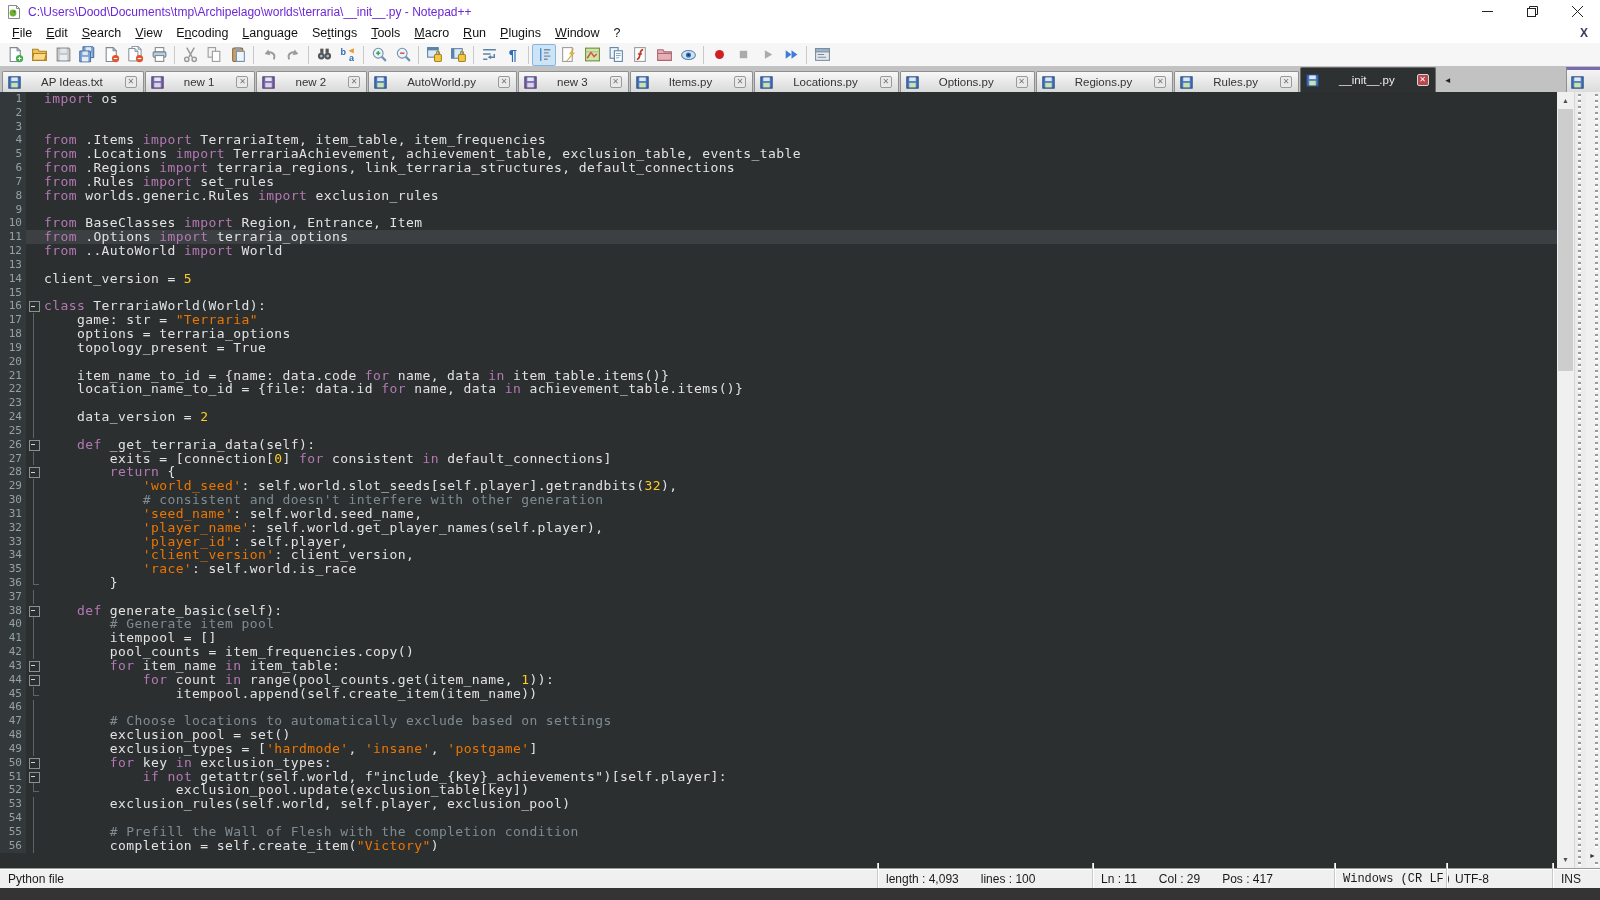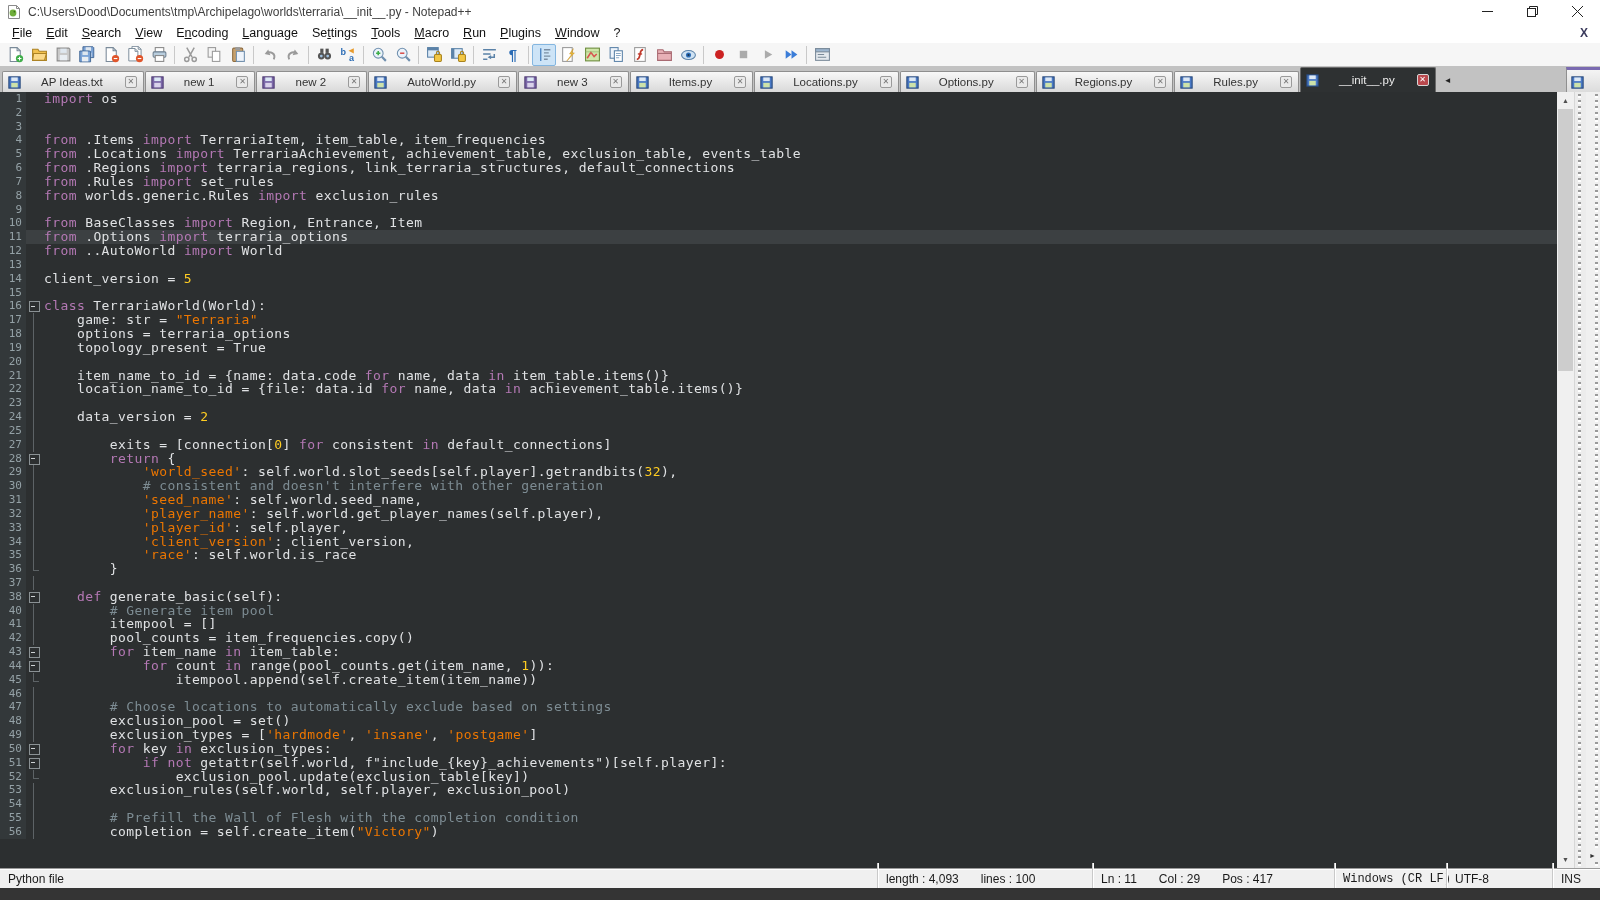--- a/index.html
+++ b/index.html
@@ -3,21 +3,21 @@
 <meta charset="utf-8">
 <style>
   * { margin:0; padding:0; box-sizing:border-box; }
   html,body { width:1600px; height:900px; overflow:hidden; background:#343434;
               font-family:"Liberation Sans", sans-serif; }
   .window { width:1600px; height:900px; display:flex; flex-direction:column; background:#fff; }
 
   
   .titlebar { height:23px; background:#ffffff; display:flex; align-items:center; flex:none; }
   .app-icon { width:16px; height:16px; margin:0 6px 0 6px; flex:none; }
-  .title-text { font-size:12px; color:#404040; flex:1; white-space:nowrap; overflow:hidden; }
+  .title-text { font-size:12px; color:#6d28d9; flex:1; white-space:nowrap; overflow:hidden; }
   .win-btn { width:45px; height:23px; display:flex; align-items:center; justify-content:center; color:#222; flex:none; }
   .win-btn svg { width:11px; height:11px; }
 
   
   .menubar { height:20px; background:#ffffff; display:flex; align-items:center; padding-left:5px; flex:none; }
   .menu-item { font-size:12.5px; color:#111; padding:2px 7px; white-space:pre; }
   .menu-item u { text-decoration:underline; }
   .menubar-close { margin-left:auto; margin-right:12px; font-size:12px; font-weight:bold; color:#3a3a5c; }
 
   
@@ -571,20 +571,21 @@
         <div class="code-line"><span class="lnbox">16</span><span class="fold f-box"></span><span class="code-text"><span class="t-kw">class</span><span class="t-d"> TerrariaWorld(World):</span></span></div>
         <div class="code-line"><span class="lnbox">17</span><span class="fold f-line"></span><span class="code-text"><span class="t-d">    game: str = </span><span class="t-s">"Terraria"</span></span></div>
         <div class="code-line"><span class="lnbox">18</span><span class="fold f-line"></span><span class="code-text"><span class="t-d">    options = terraria_options</span></span></div>
         <div class="code-line"><span class="lnbox">19</span><span class="fold f-line"></span><span class="code-text"><span class="t-d">    topology_present = True</span></span></div>
         <div class="code-line"><span class="lnbox">20</span><span class="fold f-line"></span><span class="code-text"></span></div>
         <div class="code-line"><span class="lnbox">21</span><span class="fold f-line"></span><span class="code-text"><span class="t-d">    item_name_to_id = {name: data.code </span><span class="t-kw">for</span><span class="t-d"> name, data </span><span class="t-kw">in</span><span class="t-d"> item_table.items()}</span></span></div>
         <div class="code-line"><span class="lnbox">22</span><span class="fold f-line"></span><span class="code-text"><span class="t-d">    location_name_to_id = {file: data.id </span><span class="t-kw">for</span><span class="t-d"> name, data </span><span class="t-kw">in</span><span class="t-d"> achievement_table.items()}</span></span></div>
         <div class="code-line"><span class="lnbox">23</span><span class="fold f-line"></span><span class="code-text"></span></div>
         <div class="code-line"><span class="lnbox">24</span><span class="fold f-line"></span><span class="code-text"><span class="t-d">    data_version = </span><span class="t-n">2</span></span></div>
         <div class="code-line"><span class="lnbox">25</span><span class="fold f-line"></span><span class="code-text"></span></div>
+        <div class="code-line"><span class="lnbox">26</span><span class="fold f-box"></span><span class="code-text"><span class="t-d">    </span><span class="t-kw">def</span><span class="t-d"> _get_terraria_data(self):</span></span></div>
         <div class="code-line"><span class="lnbox">27</span><span class="fold f-line"></span><span class="code-text"><span class="t-d">        exits = [connection[</span><span class="t-n">0</span><span class="t-d">] </span><span class="t-kw">for</span><span class="t-d"> consistent </span><span class="t-kw">in</span><span class="t-d"> default_connections]</span></span></div>
         <div class="code-line"><span class="lnbox">28</span><span class="fold f-box"></span><span class="code-text"><span class="t-d">        </span><span class="t-kw">return</span><span class="t-d"> {</span></span></div>
         <div class="code-line"><span class="lnbox">29</span><span class="fold f-line"></span><span class="code-text"><span class="t-d">            </span><span class="t-s">'world_seed'</span><span class="t-d">: self.world.slot_seeds[self.player].getrandbits(</span><span class="t-n">32</span><span class="t-d">),</span></span></div>
         <div class="code-line"><span class="lnbox">30</span><span class="fold f-line"></span><span class="code-text"><span class="t-d">            </span><span class="t-c"># consistent and doesn't interfere with other generation</span></span></div>
         <div class="code-line"><span class="lnbox">31</span><span class="fold f-line"></span><span class="code-text"><span class="t-d">            </span><span class="t-s">'seed_name'</span><span class="t-d">: self.world.seed_name,</span></span></div>
         <div class="code-line"><span class="lnbox">32</span><span class="fold f-line"></span><span class="code-text"><span class="t-d">            </span><span class="t-s">'player_name'</span><span class="t-d">: self.world.get_player_names(self.player),</span></span></div>
         <div class="code-line"><span class="lnbox">33</span><span class="fold f-line"></span><span class="code-text"><span class="t-d">            </span><span class="t-s">'player_id'</span><span class="t-d">: self.player,</span></span></div>
         <div class="code-line"><span class="lnbox">34</span><span class="fold f-line"></span><span class="code-text"><span class="t-d">            </span><span class="t-s">'client_version'</span><span class="t-d">: client_version,</span></span></div>
         <div class="code-line"><span class="lnbox">35</span><span class="fold f-line"></span><span class="code-text"><span class="t-d">            </span><span class="t-s">'race'</span><span class="t-d">: self.world.is_race</span></span></div>
         <div class="code-line"><span class="lnbox">36</span><span class="fold f-end"></span><span class="code-text"><span class="t-d">        }</span></span></div>

